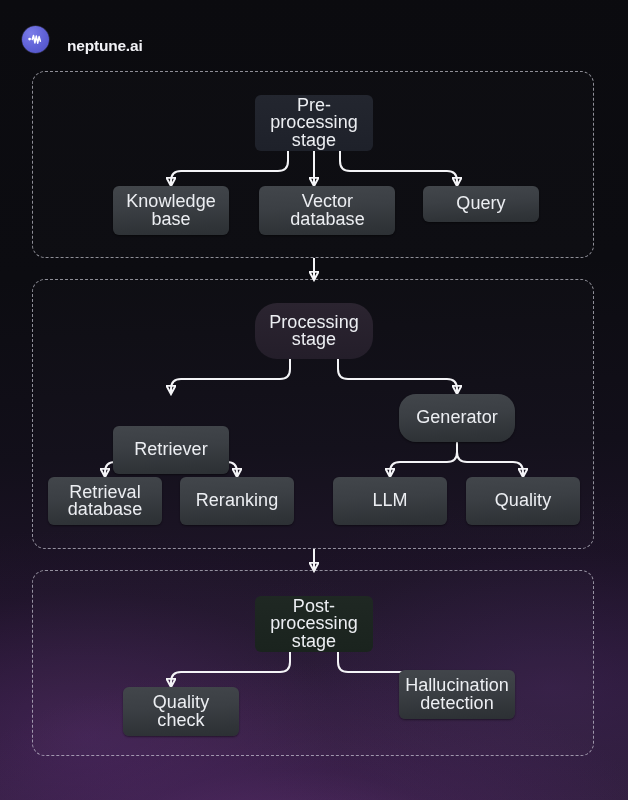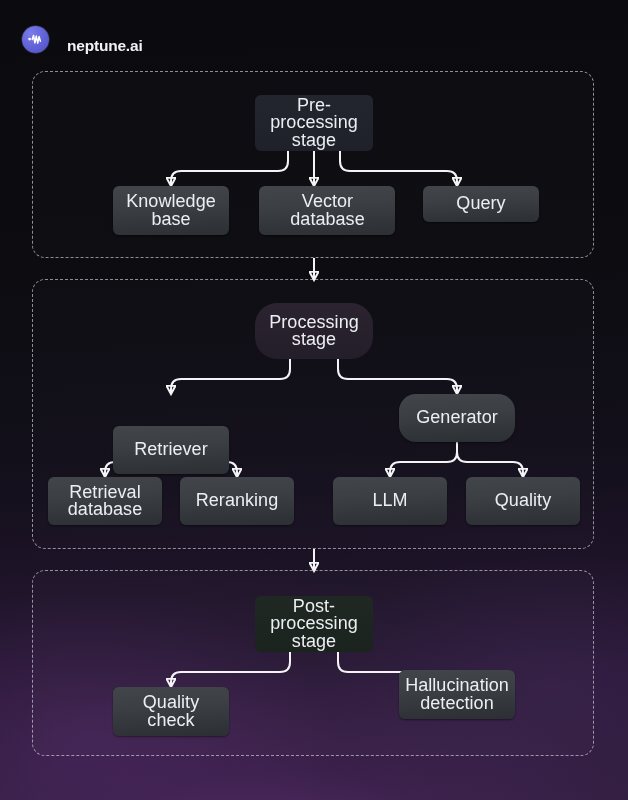--- a/index.html
+++ b/index.html
@@ -216,21 +216,21 @@
     <span class="node-label">Quality</span>
   </div>
 
   <div class="node node-head-green" style="left:255px; top:596px; width:118px; height:56px;">
     <span class="node-label">
       <span>Post-processing</span><br>
       <span>stage</span>
     </span>
   </div>
 
-  <div class="node node-child" style="left:113px; top:687px; width:116px; height:49px;">
+  <div class="node node-child" style="left:123px; top:687px; width:116px; height:49px;">
     <span class="node-label">Quality check</span>
   </div>
 
   <div class="node node-child" style="left:399px; top:670px; width:116px; height:49px;">
     <span class="node-label">
       <span>Hallucination</span><br>
       <span>detection</span>
     </span>
   </div>
 

